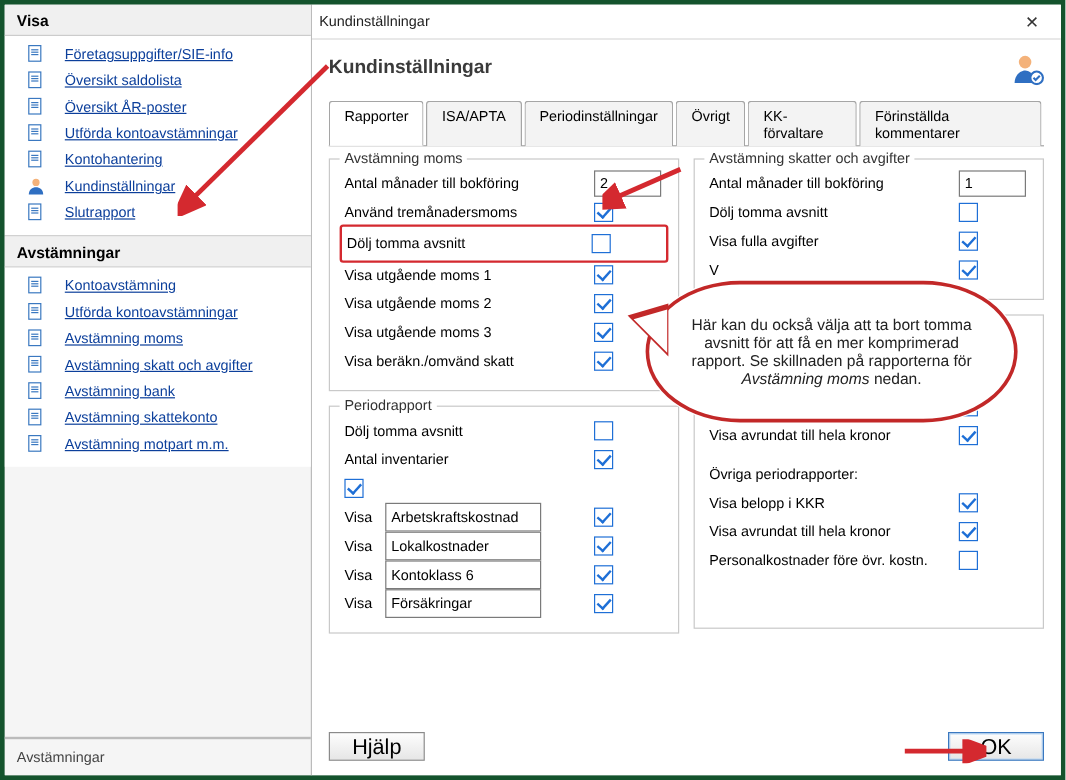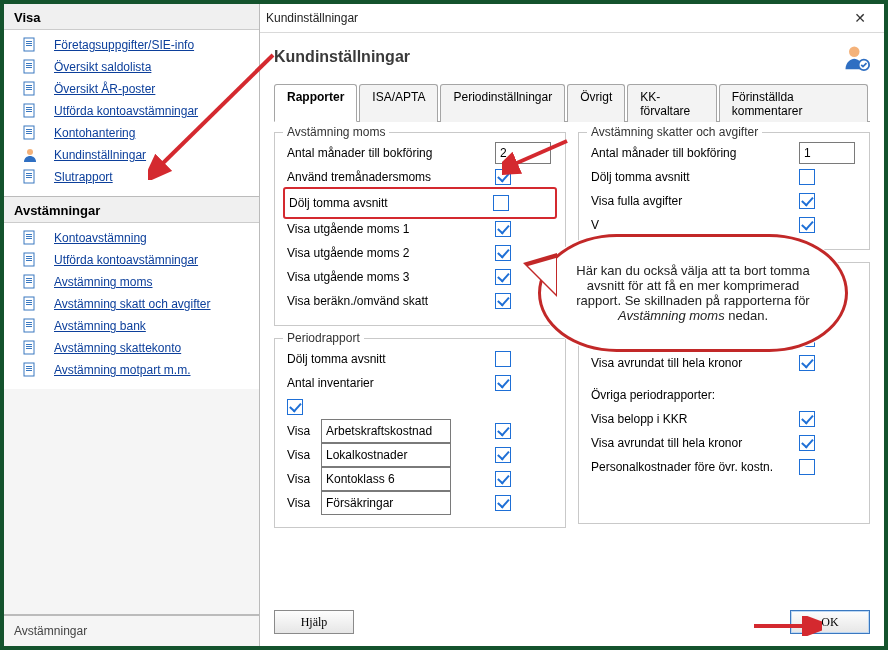--- a/index.html
+++ b/index.html
@@ -17,35 +17,35 @@
 .dialog{flex:1;display:flex;flex-direction:column;background:#fff}
 .dlg-titlebar{height:28px;display:flex;align-items:center;padding:0 6px;border-bottom:1px solid #d9d9d9;background:#fff}
 .dlg-titlebar .title{flex:1;color:#222}
 .dlg-close{width:36px;height:22px;display:flex;align-items:center;justify-content:center;font-size:14px;color:#333;cursor:pointer}
 .dlg-header{padding:10px 14px 4px 14px;display:flex;align-items:center}
 .dlg-header h2{margin:0;font-size:16px;font-weight:bold;color:#3a3a3a;flex:1}
 .person-badge{width:28px;height:28px}
 .dlg-body{flex:1;padding:8px 14px 0 14px;overflow:hidden}
 .tabs{display:flex;gap:0;border-bottom:1px solid #a5a5a5;margin-bottom:10px}
 .tab{padding:5px 12px 4px 12px;border:1px solid #a5a5a5;border-bottom:none;margin-right:2px;background:#f3f3f3;border-radius:3px 3px 0 0;cursor:pointer;position:relative;top:1px}
-.tab.active{background:#fff;border-bottom:1px solid #fff;font-weight:bold}
+.tab.active{background:#fff;border-bottom:1px solid #fff;font-weight:normal}
 .field-grid{display:grid;grid-template-columns:1fr 1fr;gap:12px}
 .fieldset{border:1px solid #c9c9c9;padding:8px 12px 12px 12px;position:relative}
 .fieldset>.legend{position:absolute;top:-8px;left:8px;background:#fff;padding:0 4px;font-size:12px;color:#333}
 .row{display:flex;align-items:center;min-height:24px}
 .row .lbl{flex:1}
 .row .ctl{flex:0 0 58px;display:flex;justify-content:flex-start}
 .row input[type=text]{width:46px;height:18px;border:1px solid #7a7a7a;padding:1px 4px;font-family:inherit;font-size:12px}
 .row input.wide{width:120px;height:20px}
 .chk{width:14px;height:14px;border:1px solid #1e6fd6;display:inline-flex;align-items:center;justify-content:center;background:#fff;cursor:pointer}
 .chk.checked::after{content:"";width:9px;height:5px;border:2px solid #1e6fd6;border-top:none;border-right:none;transform:rotate(-48deg) translate(1px,-1px)}
 .highlight{border:2px solid #d4292f;border-radius:3px;padding:2px 4px;margin:-2px -4px}
 .bold{font-weight:normal}
 .dlg-footer{display:flex;padding:10px 14px 12px 14px;gap:10px;align-items:center}
-.btn{min-width:80px;height:24px;border:1px solid #8a8a8a;background:linear-gradient(#fdfdfd,#e6e6e6);cursor:pointer;font-family:Liberation Serif, serif;font-size:12px}
+.btn{min-width:80px;height:24px;border:1px solid #8a8a8a;background:linear-gradient(#fdfdfd,#e6e6e6);cursor:pointer;font-family:Liberation Sans, sans-serif;font-size:18px}
 .btn.primary{border:1px solid #3a78c0;box-shadow:0 0 0 1px #bcd7f3 inset}
 
 .callout{position:absolute;right:36px;top:230px;width:260px;background:#fff;border:3px solid #c22828;border-radius:120px/90px;padding:26px 22px;text-align:center;font-size:13px;color:#222;box-shadow:0 0 0 1px #fff}
 .callout em{font-style:italic}
 .callout-tail{position:absolute;left:-18px;top:16px;width:0;height:0;border-right:34px solid #c22828;border-top:10px solid transparent;border-bottom:34px solid transparent}
 .callout-tail::after{content:"";position:absolute;left:5px;top:-5px;border-right:28px solid #fff;border-top:8px solid transparent;border-bottom:28px solid transparent}
 
 .arrow-red{position:absolute;pointer-events:none}
 svg{display:block}
 </style>

